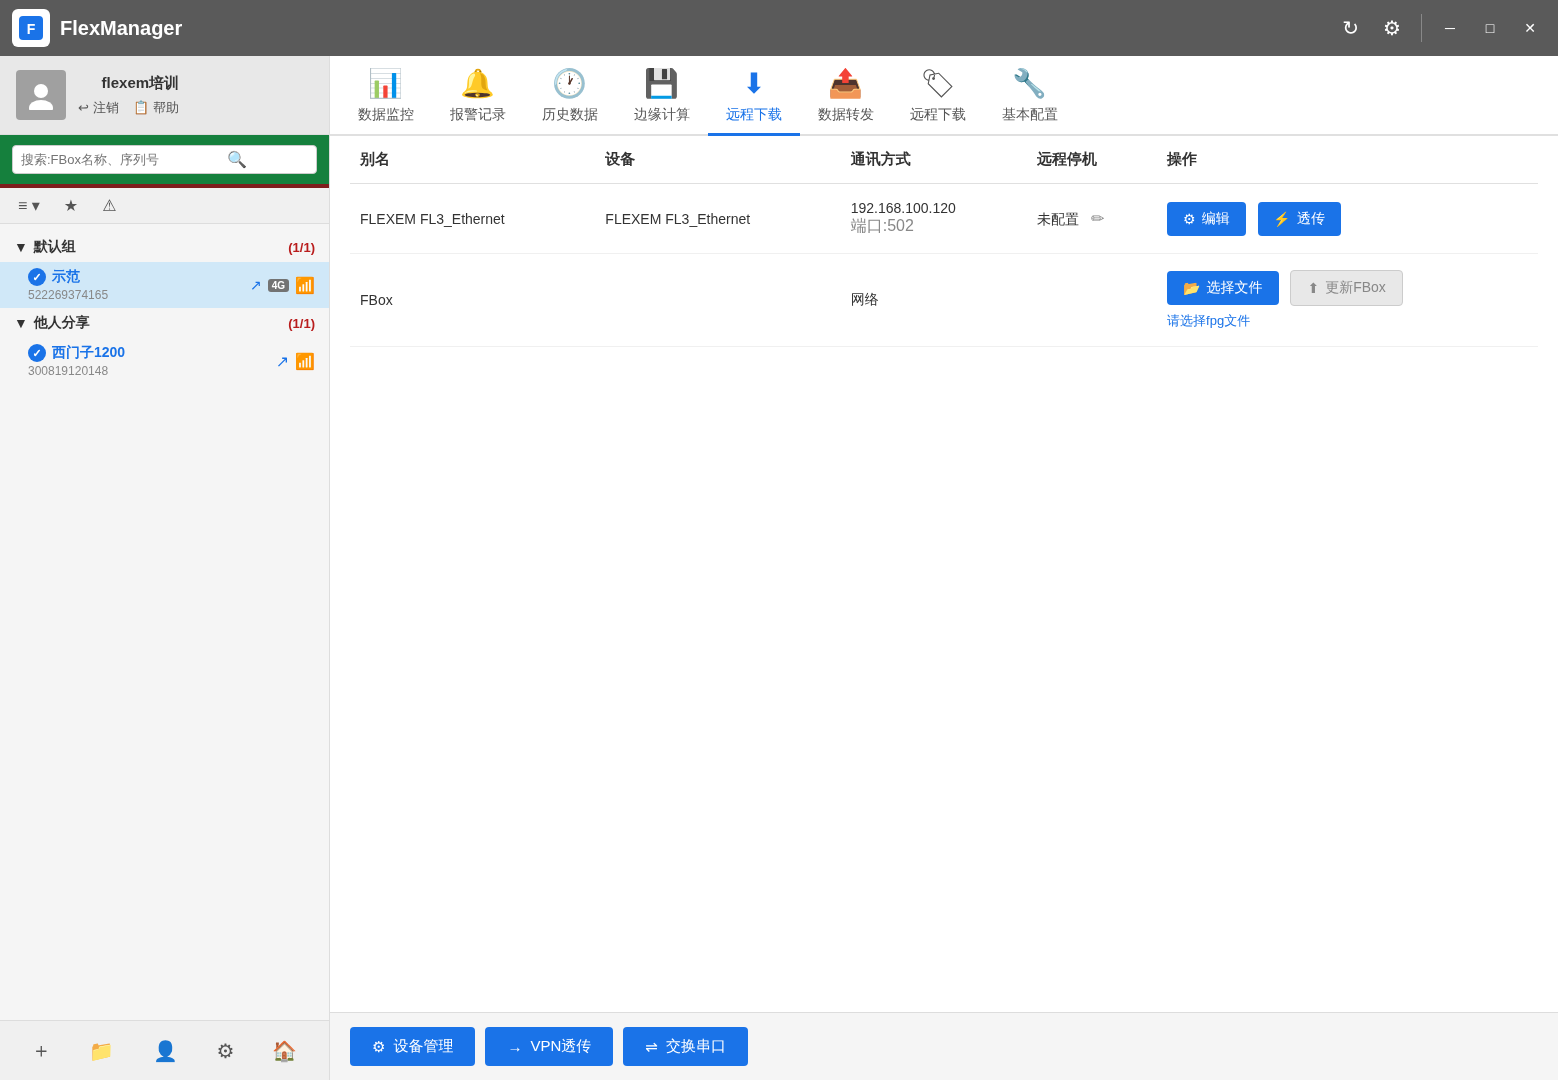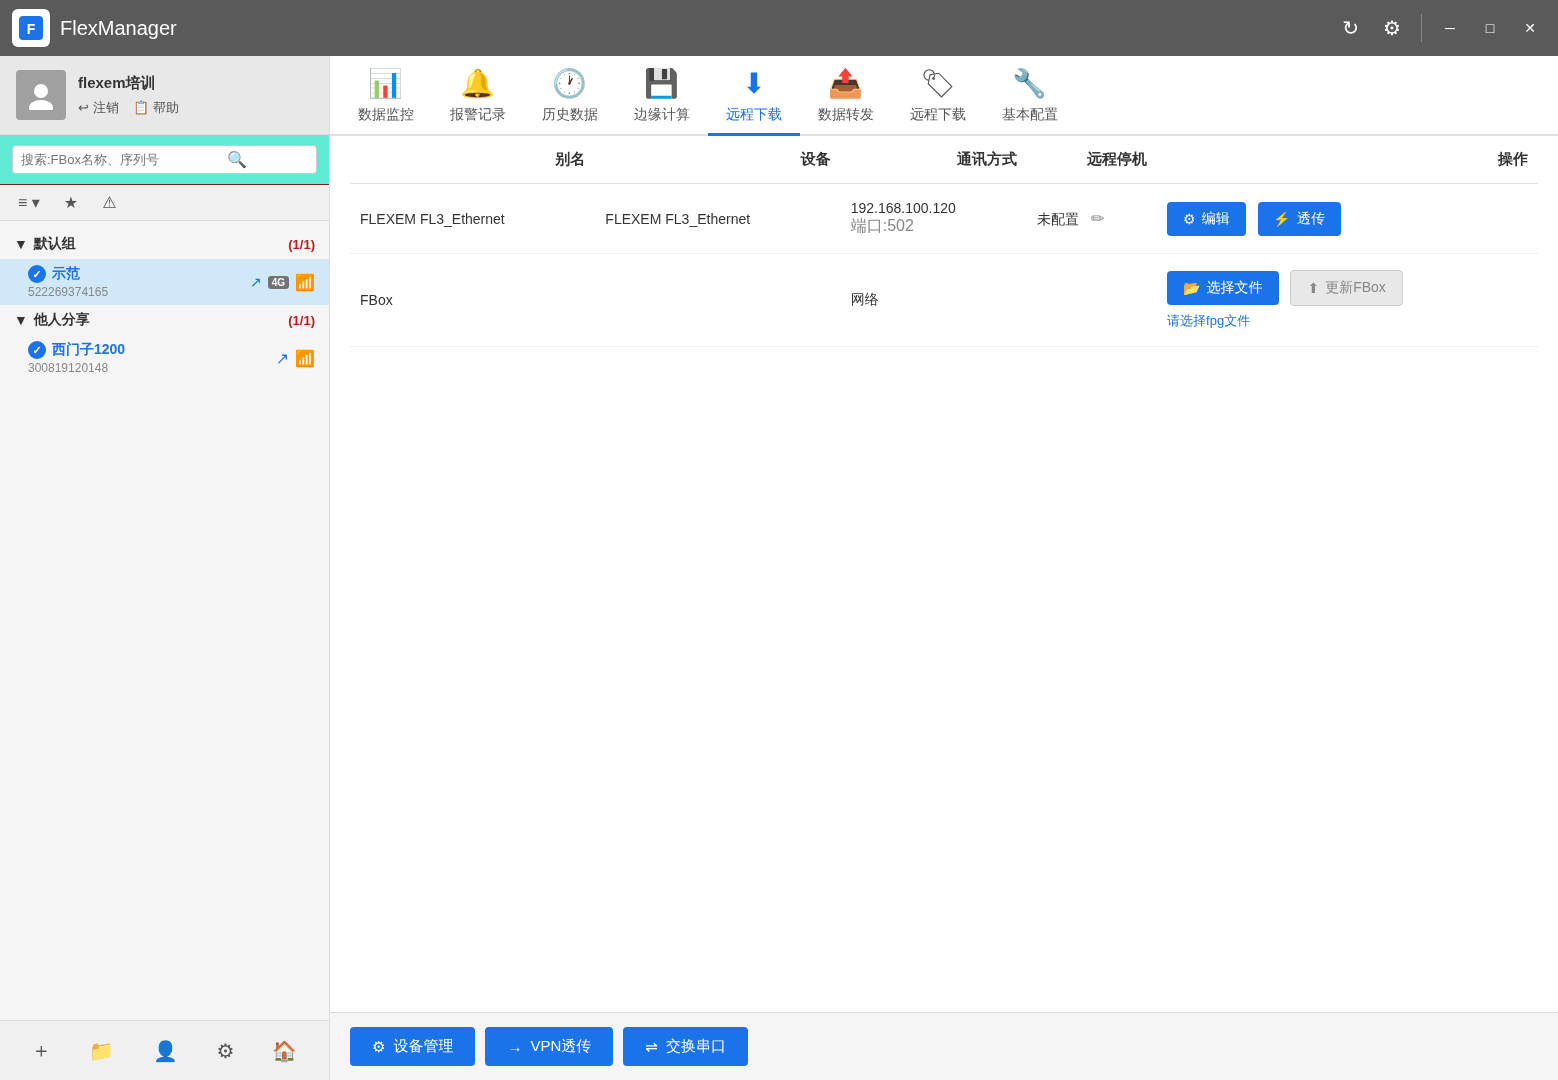--- a/index.html
+++ b/index.html
@@ -16,21 +16,21 @@
       justify-content: space-between;
     }
     .titlebar-left { display: flex; align-items: center; gap: 10px; }
     .titlebar-logo {
       width: 38px; height: 38px;
       background: white;
       border-radius: 6px;
       display: flex; align-items: center; justify-content: center;
     }
     .titlebar-logo svg { width: 28px; height: 28px; }
-    .titlebar-title { font-size: 20px; font-weight: normal; color: white; }
+    .titlebar-title { font-size: 20px; font-weight: bold; color: white; }
     .titlebar-controls { display: flex; align-items: center; gap: 8px; }
     .titlebar-btn {
       width: 32px; height: 28px;
       background: none; border: none; color: white;
       font-size: 14px; cursor: pointer;
       display: flex; align-items: center; justify-content: center;
     }
     .titlebar-sep { width: 1px; height: 28px; background: #888; margin: 0 4px; }
     .titlebar-action { color: white; font-size: 20px; cursor: pointer; padding: 4px 8px; }
 
@@ -57,33 +57,33 @@
       gap: 12px;
       border-bottom: 1px solid #ddd;
     }
     .user-avatar {
       width: 50px; height: 50px;
       background: #a0a0a0;
       border-radius: 4px;
       display: flex; align-items: center; justify-content: center;
       color: white; font-size: 24px;
     }
-    .user-info { display: flex; flex-direction: column; gap: 6px; }
+    .user-info { display: flex; flex-direction: column; gap: 6px; align-items: flex-end; }
     .user-name { font-size: 15px; font-weight: bold; color: #333; }
     .user-actions { display: flex; gap: 14px; }
     .user-action-btn {
       font-size: 13px; color: #555;
       cursor: pointer; background: none; border: none;
       display: flex; align-items: center; gap: 4px;
     }
 
     .search-area {
       padding: 10px 12px;
-      background: #5eead4;
-      border-bottom: 1px solid #7f1d1d;
+      background: #15803d;
+      border-bottom: 4px solid #7f1d1d;
     }
     .search-box {
       display: flex;
       align-items: center;
       background: white;
       border: 1px solid #ccc;
       border-radius: 4px;
       padding: 4px 8px;
       gap: 6px;
     }
@@ -173,21 +173,21 @@
       border-bottom: 3px solid transparent;
       position: relative; top: 2px;
     }
     .tab-item.active { color: #1a73e8; border-bottom-color: #1a73e8; }
     .tab-icon { font-size: 28px; }
 
     
     .table-area { flex: 1; overflow: auto; padding: 0 20px; }
     .data-table { width: 100%; border-collapse: collapse; }
     .data-table th {
-      text-align: right; padding: 14px 10px;
+      text-align: left; padding: 14px 10px;
       font-size: 15px; color: #333; font-weight: bold;
       border-bottom: 1px solid #e0e0e0;
       margin-top: 12px;
     }
     .data-table td {
       padding: 16px 10px;
       font-size: 14px; color: #333;
       border-bottom: 1px solid #f0f0f0;
       vertical-align: middle;
     }

